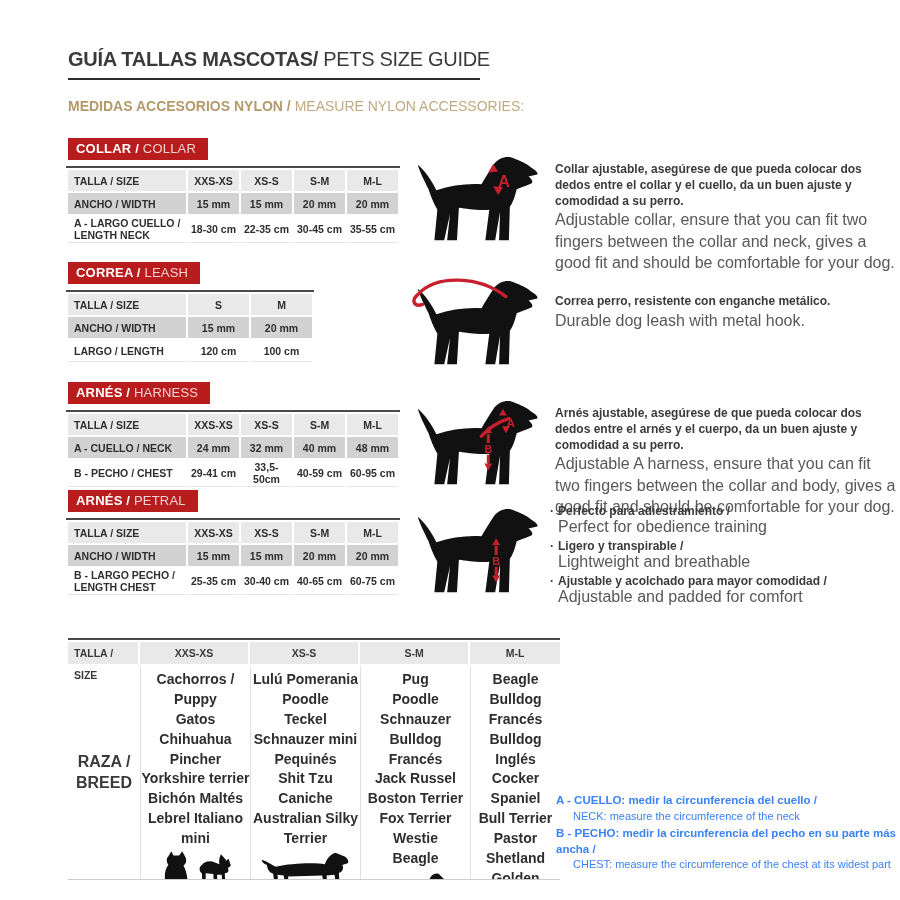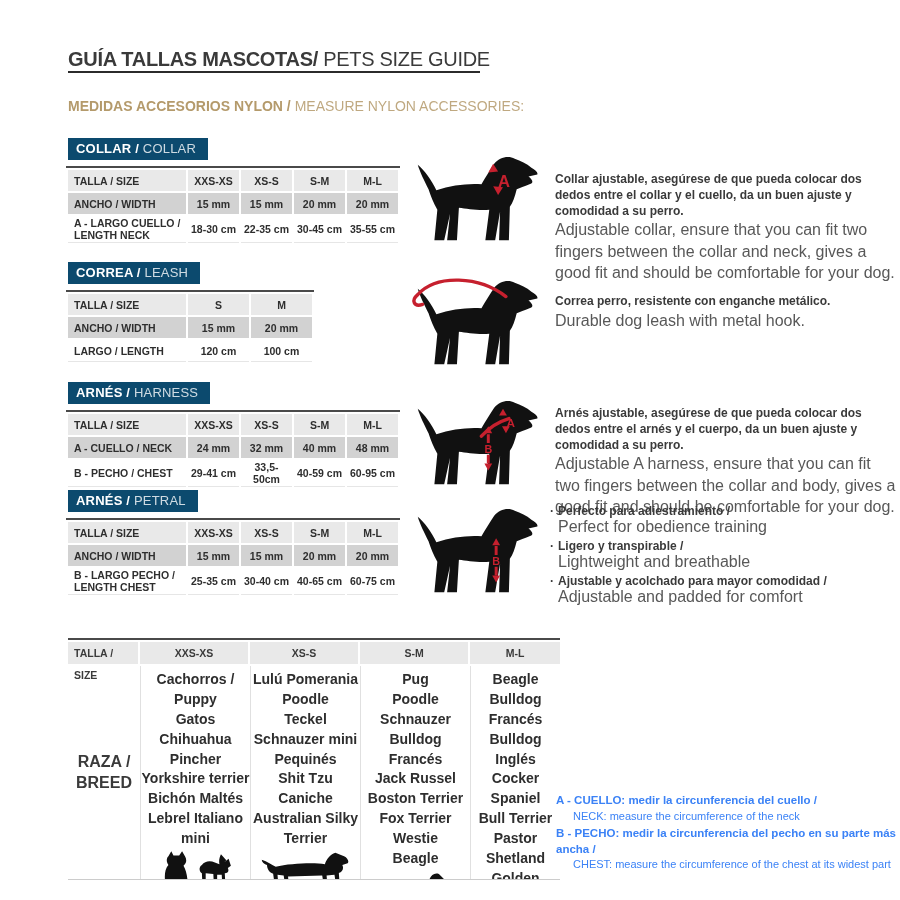--- a/index.html
+++ b/index.html
@@ -1,47 +1,47 @@
 <!DOCTYPE html>
 <html><head>
 <meta charset="utf-8">
 <style>
   html,body{margin:0;padding:0;background:#fff;}
   .canvas{position:relative;width:900px;height:900px;background:#fff;overflow:hidden;
           font-family:"Liberation Sans",sans-serif;color:#3a3a3a;}
 
   
   .title-wrap{position:absolute;left:68px;top:48px;width:412px;
-              border-bottom:2px solid #2b2b2b;padding-bottom:0;
+              border-bottom:2px solid #2b2b2b;padding-bottom:7px;
               font-size:20px;letter-spacing:-0.3px;color:#3a3a3a;white-space:nowrap;}
   .t-es{font-weight:700;}
   .t-en{font-weight:400;}
   .subtitle{position:absolute;left:68px;top:98px;font-size:14px;color:#b49a6b;white-space:nowrap;}
   .s-es{font-weight:700;}
   .s-en{font-weight:400;opacity:.85;margin-top:42px;}
 
   
   .sec{position:absolute;left:68px;width:832px;height:122px;}
-  .badge{display:inline-block;background:#0c4a6e;color:#fff;font-size:13px;
+  .badge{display:inline-block;background:#b91c1c;color:#fff;font-size:13px;
          padding:3px 12px 4px 8px;letter-spacing:.2px;white-space:nowrap;}
   .b-es{font-weight:700;}
   .b-en{font-weight:400;opacity:.8;}
 
   table.spec{border-collapse:separate;border-spacing:2px;border-top:2px solid #4a4a4a;
              margin-top:6px;margin-left:-2px;}
   table.spec th,table.spec td{font-size:10.5px;font-weight:700;color:#2e2e2e;
              height:19px;text-align:center;padding:1px 2px;}
   table.spec th{background:#e9e9e9;}
   table.spec .r-gray td{background:#d2d2d2;}
   table.spec .r-white td{background:#fff;border-bottom:1px solid #e6e6e6;}
   table.spec .lbl{text-align:left;padding-left:6px;}
   col.c-label{width:118px;} col.c-val{width:51px;} col.c-val-wide{width:61px;}
 
   .dog{position:absolute;left:337px;top:8px;width:147px;height:108px;}
-  .desc{position:absolute;left:487px;top:34px;width:342px;line-height:1.32;}
+  .desc{position:absolute;left:487px;top:24px;width:342px;line-height:1.32;}
   .d-es{margin:0;font-size:12px;font-weight:700;color:#3a3a3a;}
   .d-en{margin:0;font-size:16px;font-weight:400;color:#585858;}
 
   .bullets{position:absolute;left:482px;top:14px;width:348px;}
   .bullet{display:flex;margin-bottom:3px;}
   .dot{font-weight:700;margin-right:4px;font-size:12px;line-height:1.3;}
 
   
   .breed{position:absolute;left:68px;top:638px;width:492px;border-top:2px solid #4a4a4a;padding-top:2px;}
   .bt-head,.bt-body{display:grid;grid-template-columns:72px 110px 110px 110px 90px;}

